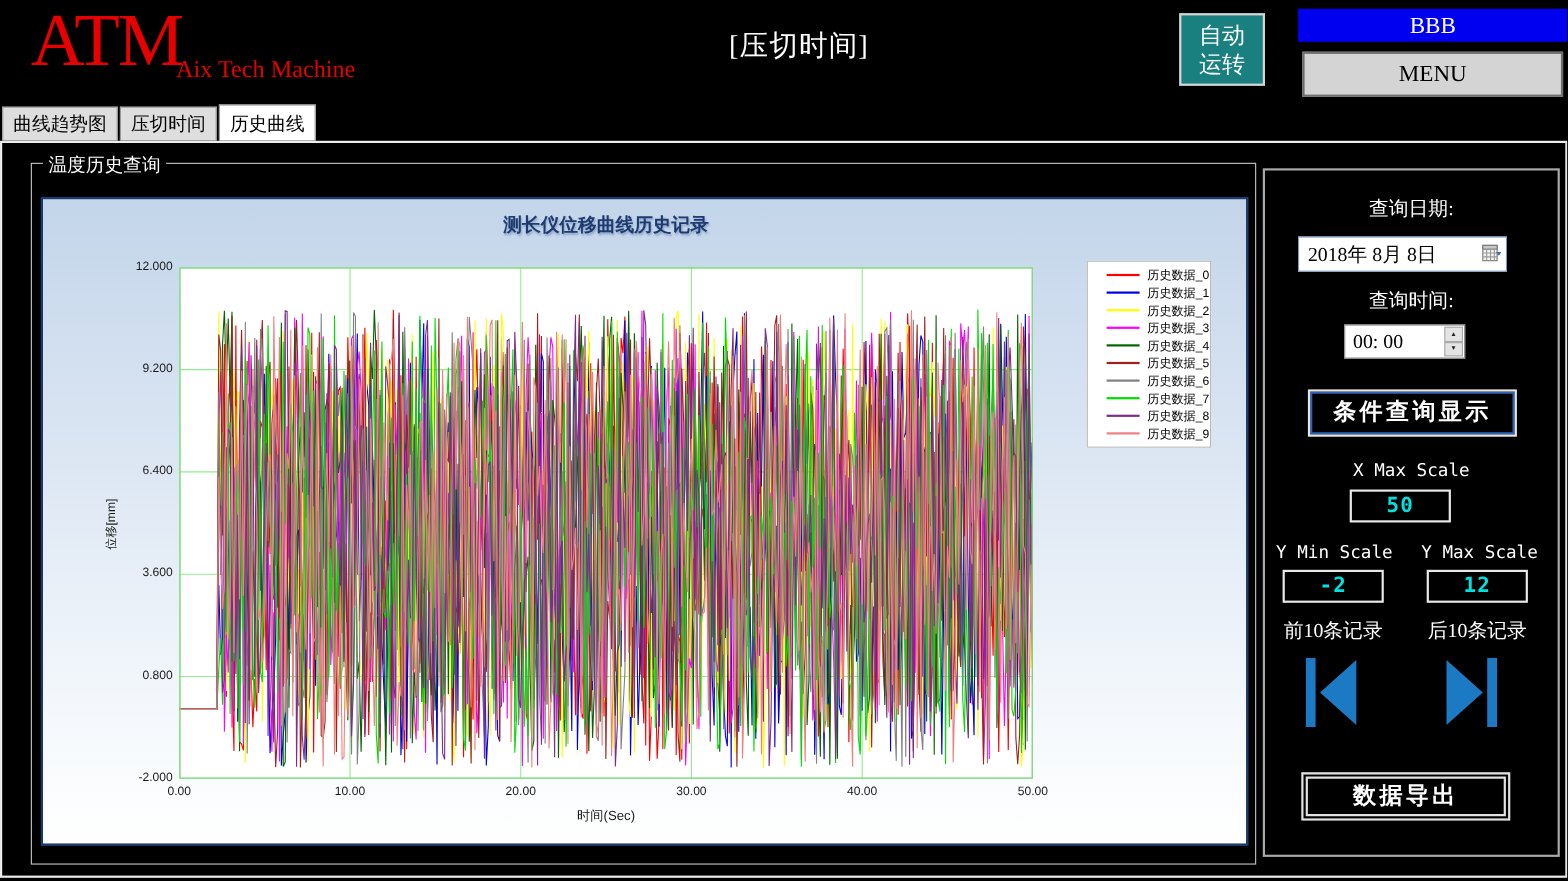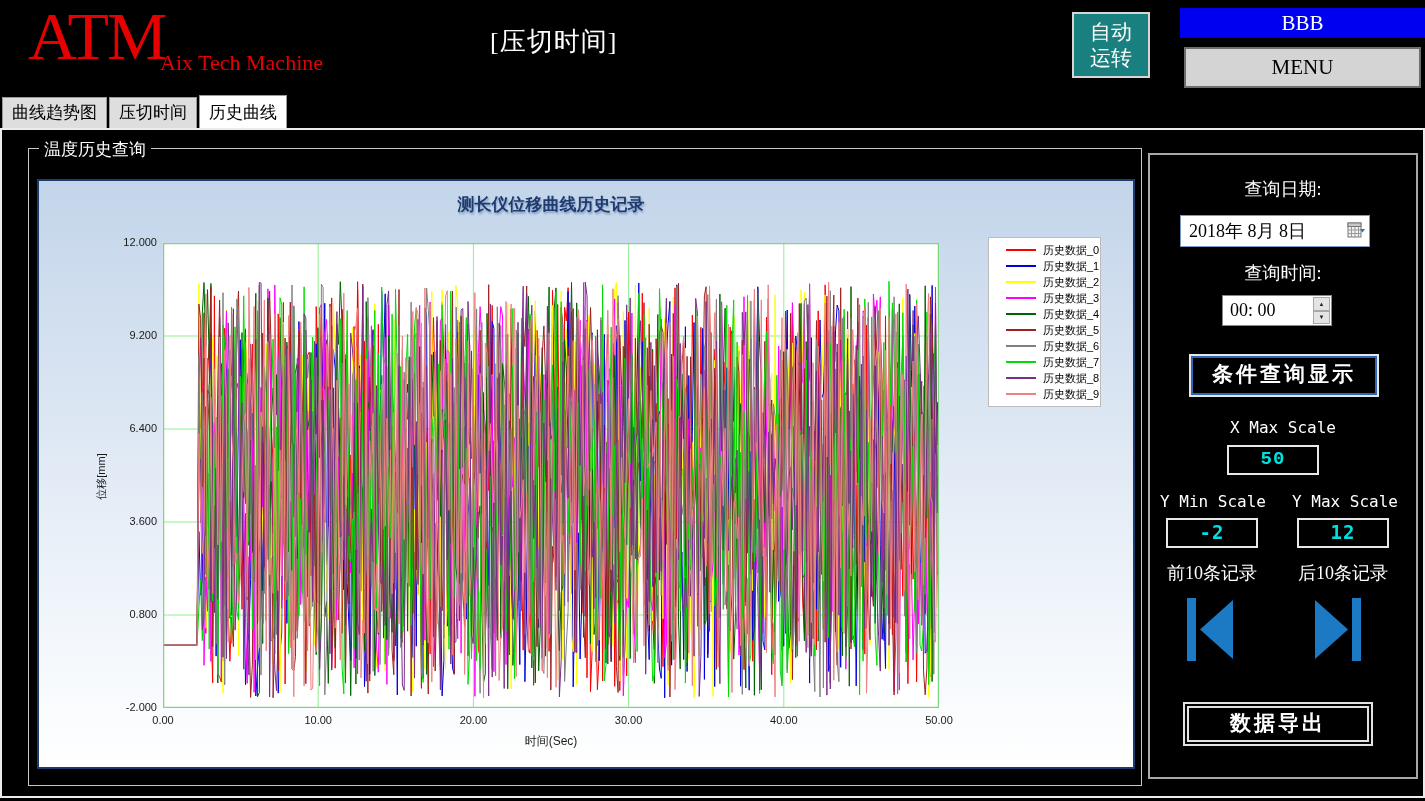--- a/index.html
+++ b/index.html
@@ -2,21 +2,21 @@
 <html><head>
 <meta charset="utf-8">
 <style>
   html,body{margin:0;padding:0;background:#000;}
   .app{position:relative;width:1425px;height:801px;background:#000;overflow:hidden;
        font-family:"Liberation Serif","DejaVu Serif",serif;}
   
   .logo-atm{position:absolute;left:28px;top:2px;font-size:68px;line-height:1;color:#e60000;
             font-family:"Liberation Serif",serif;letter-spacing:-2px;}
   .logo-sub{position:absolute;left:160px;top:50px;font-size:22px;color:#e60000;}
-  .page-title{position:absolute;left:490px;top:24px;width:300px;text-align:left;
+  .page-title{position:absolute;left:490px;top:24px;width:300px;text-align:right;
               font-size:26px;color:#fff;letter-spacing:1px;}
   .teal-btn{position:absolute;background:#1a7f7f;border:2px solid #d6d6d6;color:#fff;
             display:flex;flex-direction:column;align-items:center;justify-content:center;
             text-align:center;cursor:pointer;box-sizing:border-box;}
   .teal-btn.b1{left:966px;top:13px;width:79px;height:66px;font-size:15px;line-height:1.3;}
   .teal-btn.b2{left:1072px;top:12px;width:78px;height:66px;font-size:21px;line-height:1.25;}
   .bbb-bar{position:absolute;left:1180px;top:8px;width:245px;height:30px;background:#0000f0;
            color:#fff;font-size:21px;text-align:center;line-height:30px;}
   .menu-btn{position:absolute;left:1184px;top:47px;width:237px;height:41px;background:#d4d4d4;
             border:2px solid #6e6e6e;box-sizing:border-box;color:#000;font-size:21px;
@@ -234,21 +234,21 @@
         <span class="time-text">00: 00</span>
         <span class="spinner">
           <span class="spin-btn">▲</span>
           <span class="spin-btn">▼</span>
         </span>
       </div>
 
       <div class="black-btn query-btn">条件查询显示</div>
 
       <div class="rp-label-mono" style="left:0;top:263px;width:100%;">X Max Scale</div>
-      <div class="val-box" style="left:77px;top:290px;width:92px;font-family:Liberation Mono, monospace;">50</div>
+      <div class="val-box" style="left:77px;top:290px;width:92px;">50</div>
 
       <div class="rp-label-mono" style="left:0;top:337px;width:126px;">Y Min Scale</div>
       <div class="rp-label-mono" style="left:132px;top:337px;width:126px;">Y Max Scale</div>
       <div class="val-box" style="left:16px;top:363px;width:92px;">-2</div>
       <div class="val-box" style="left:147px;top:363px;width:92px;">12</div>
 
       <div class="rp-label" style="left:0;top:406px;width:124px;">前10条记录</div>
       <div class="rp-label" style="left:131px;top:406px;width:124px;">后10条记录</div>
 
       <button class="nav-btn" style="left:37px;top:443px;">

